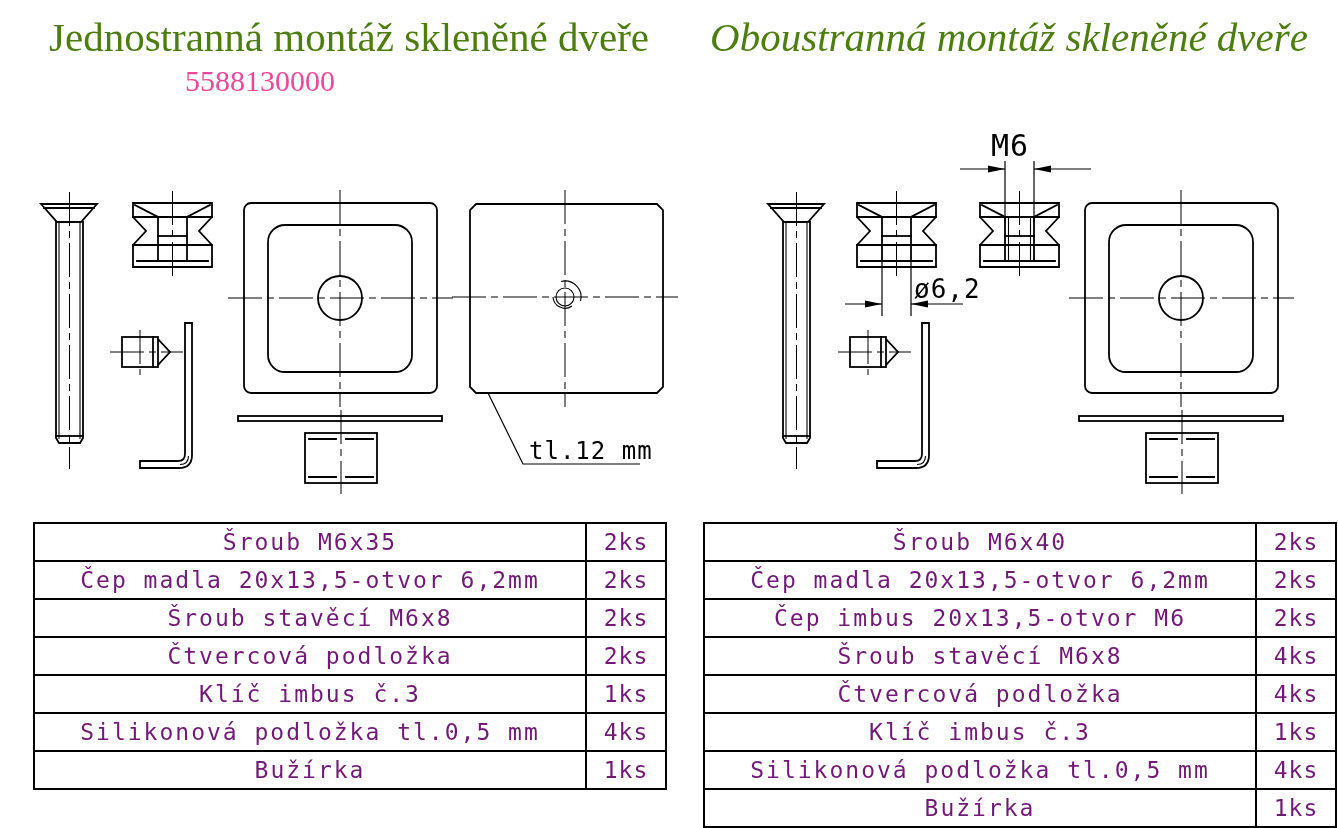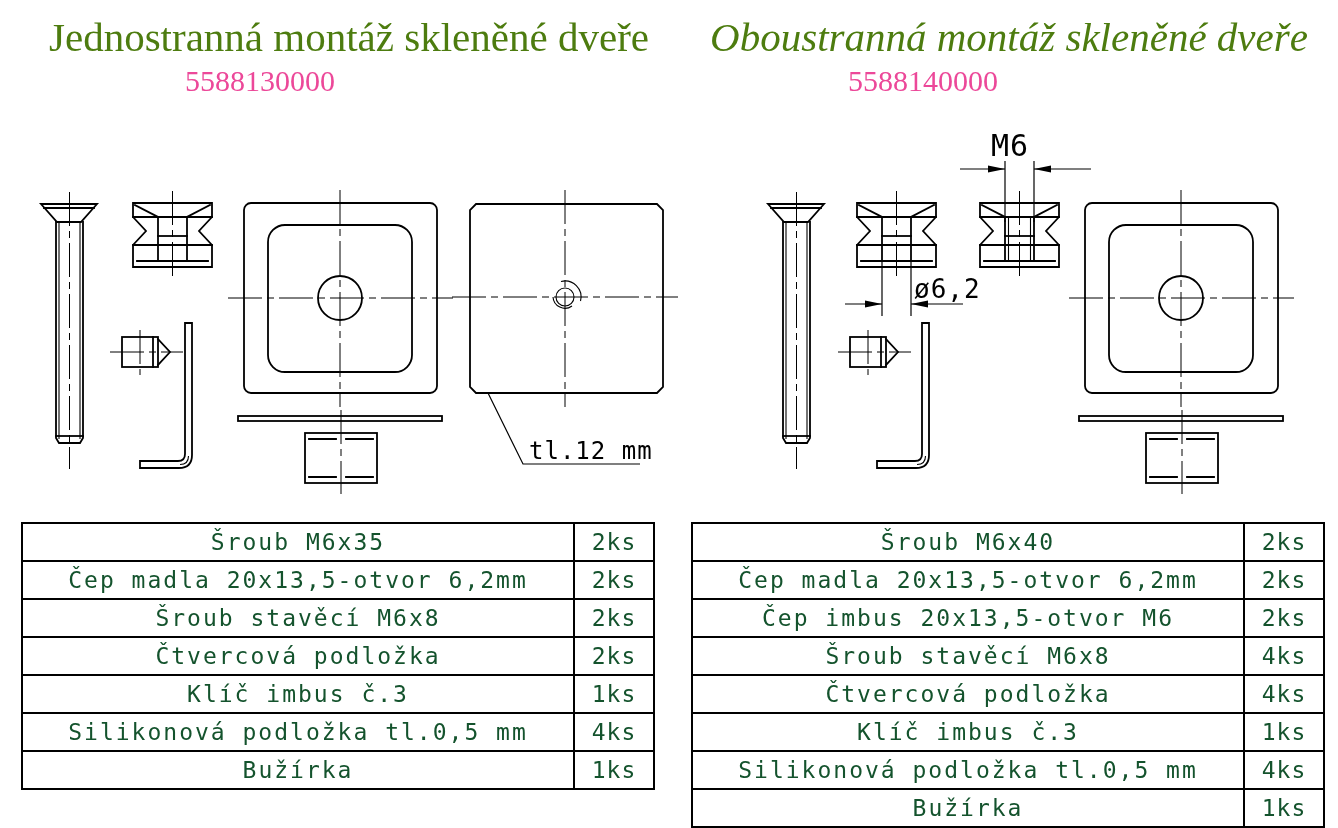--- a/index.html
+++ b/index.html
@@ -13,37 +13,36 @@
   .c-left{left:10px;top:66px;width:500px;}
   .c-right{left:680px;top:66px;width:486px;}
   svg.drawing{position:absolute;left:0;top:0;}
   .ol{stroke:#000;stroke-width:1.8;fill:none;stroke-linecap:square;stroke-linejoin:miter;}
   .thin{stroke:#000;stroke-width:1.1;fill:none;}
   .cl{stroke:#000;stroke-width:1;fill:none;stroke-dasharray:34 5 7 5;}
   .dim{stroke:#000;stroke-width:1.2;fill:none;}
   .arrow{fill:#000;stroke:none;}
   text.cad{font-family:"DejaVu Sans Mono",monospace;fill:#000;letter-spacing:1px;}
   table.parts{position:absolute;border-collapse:collapse;table-layout:fixed;
-      font-family:"DejaVu Sans Mono",monospace;font-size:23px;letter-spacing:2px;color:#14532d;}
+      font-family:"DejaVu Sans Mono",monospace;font-size:23px;letter-spacing:2px;color:#701a75;margin-left:12px;}
   table.parts td{border:2px solid #000;height:36px;text-align:center;vertical-align:middle;
       padding:0;overflow:hidden;white-space:nowrap;}
   td.n{width:550px;}
   td.q{width:78px;letter-spacing:1px;}
   .t-l{left:21px;top:522px;width:630px;}
   .t-r{left:691px;top:522px;width:630px;padding-left:42px;}
 </style>
 </head>
 <body>
 
 <div class="page">
 
   <div class="title t-left">Jednostranná montáž skleněné dveře</div>
   <div class="code c-left">5588130000</div>
   <div class="title t-right">Oboustranná montáž skleněné dveře</div>
-  <div class="code c-right">5588140000</div>
 
   <svg class="drawing" width="1338" height="828" viewBox="0 0 1338 828" xmlns="http://www.w3.org/2000/svg">
     <defs>
       <g id="screw">
         <line class="cl" x1="28.5" y1="-11" x2="28.5" y2="266"></line>
         <path class="ol" d="M0,1 H56 L40,19 H16 Z"></path>
         <line class="ol" x1="3" y1="5" x2="53" y2="5"></line>
         <path class="ol" d="M15,19 V235 L18,240 H39 L42,235 V19"></path>
         <line class="ol" x1="15" y1="233" x2="42" y2="233"></line>
         <line class="thin" x1="18" y1="19" x2="18" y2="236"></line>

